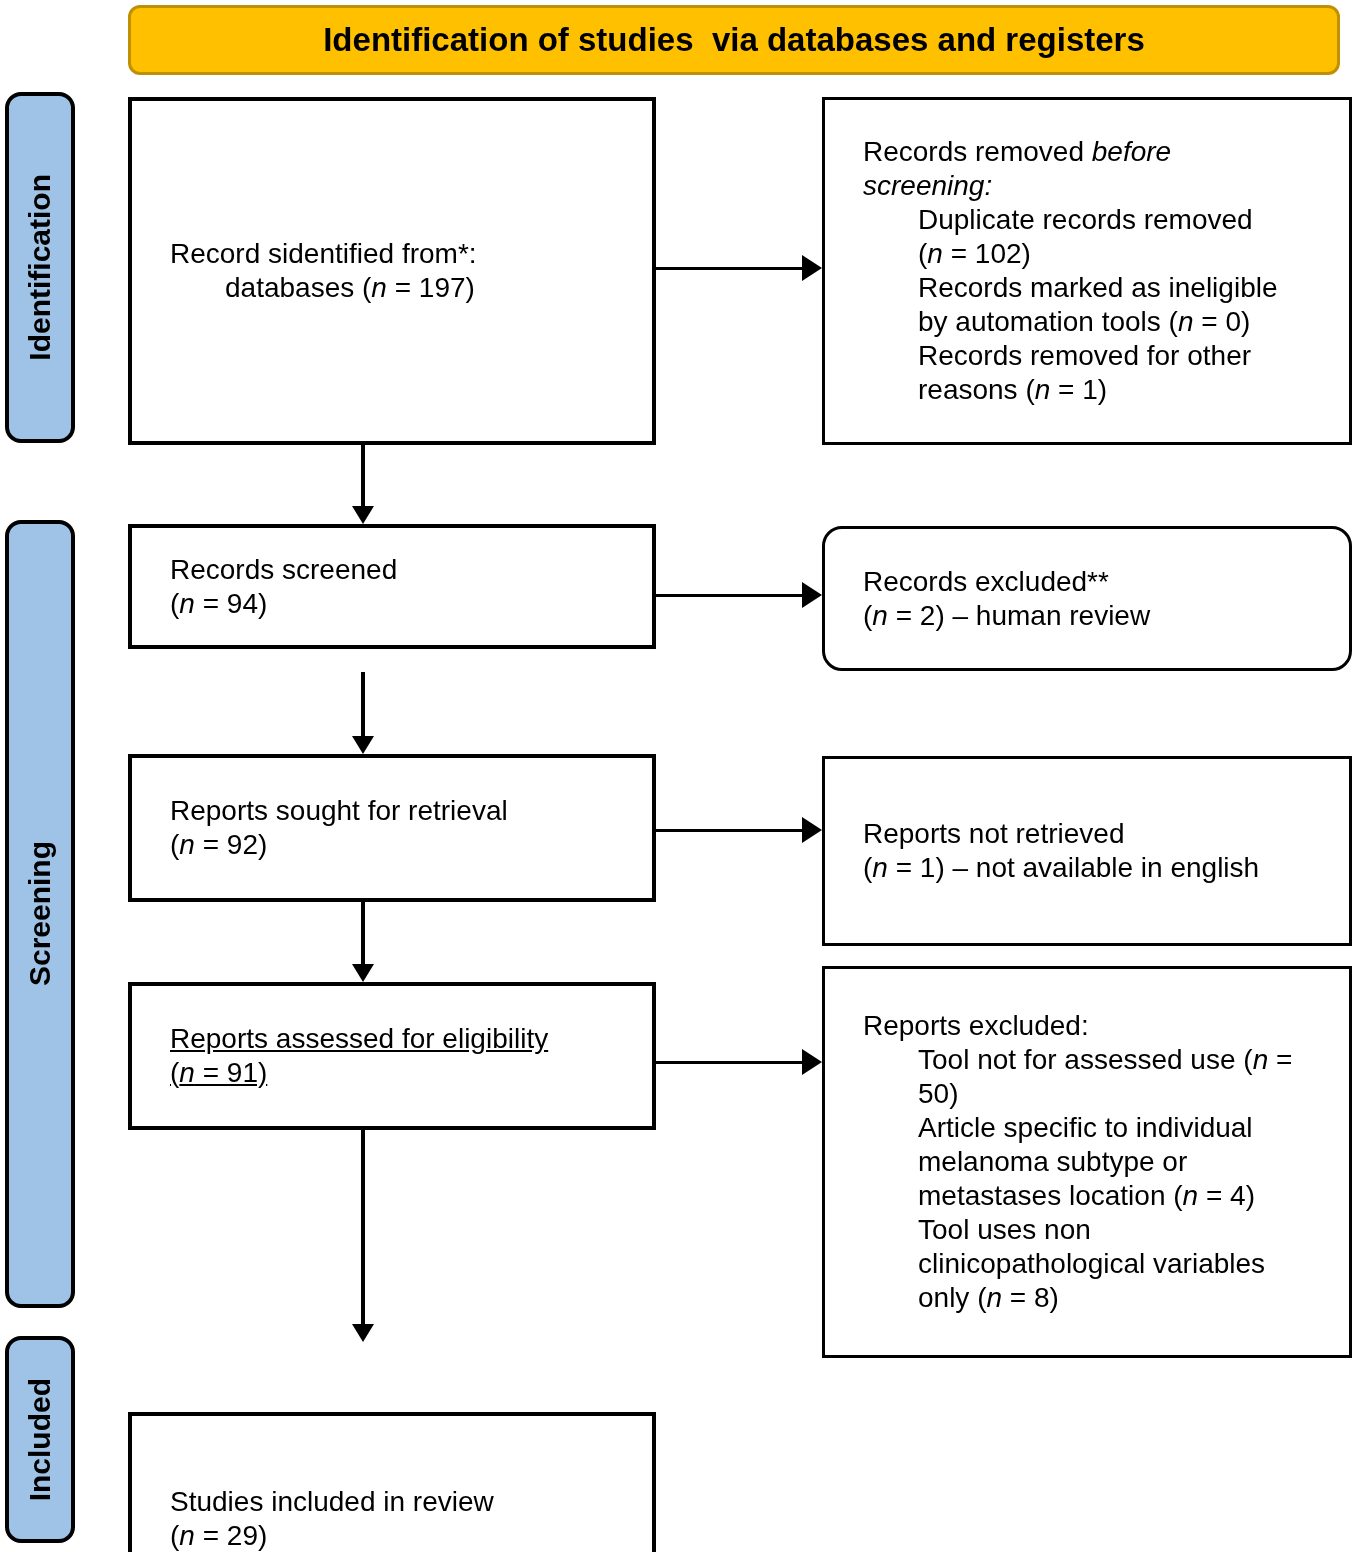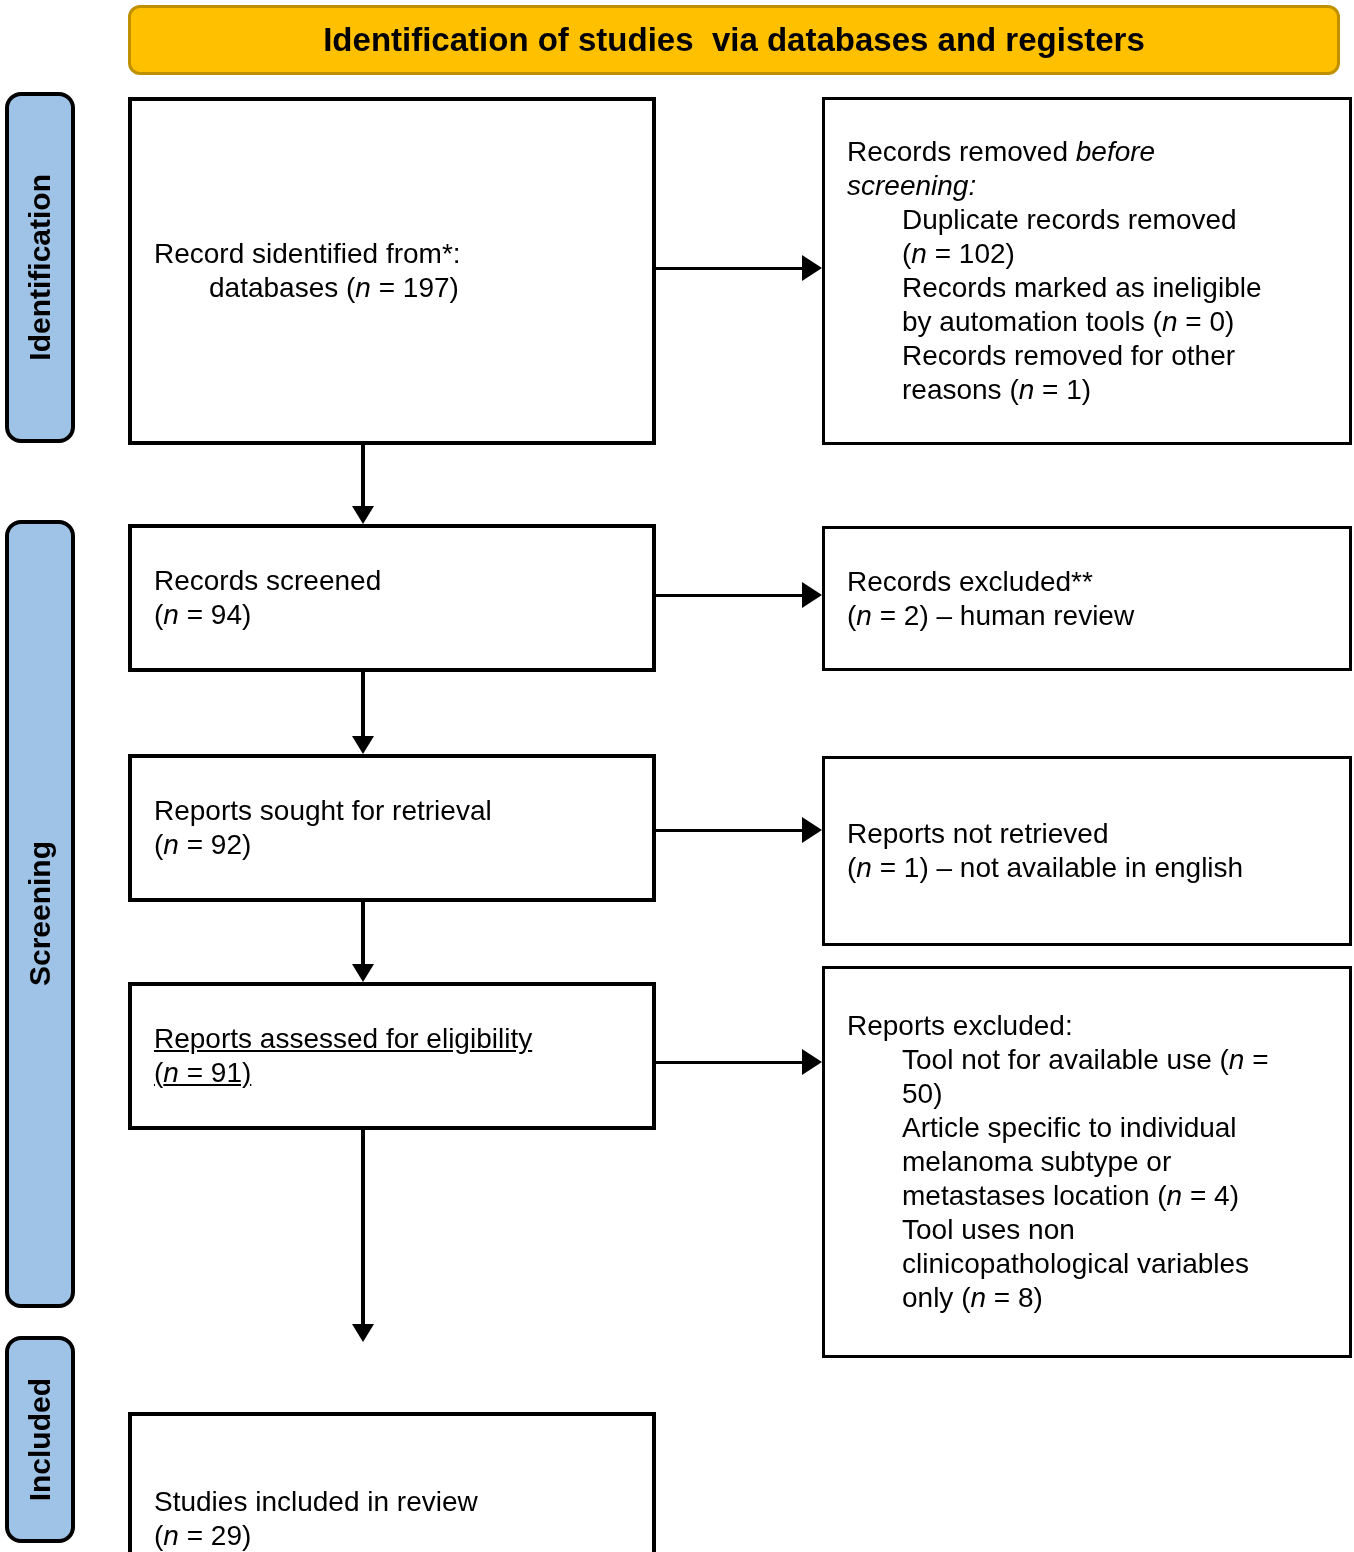--- a/index.html
+++ b/index.html
@@ -43,21 +43,21 @@
   }
   .box{
     position:absolute;background:#fff;
     border:4px solid var(--box-border);
     box-sizing:border-box;
     display:flex;flex-direction:column;justify-content:center;
   }
   .box.left{left:128px;width:528px;}
   .box.right{left:822px;width:530px;border-width:3px;}
   .box .content{
-    padding-left:22px;padding-right:12px;
+    padding-left:38px;padding-right:12px;
     font-size:28px;line-height:34px;
   }
   .content .line{white-space:nowrap;}
   .content .line.ind{padding-left:55px;}
   .content .it{font-style:italic;}
   
   .varrow{position:absolute;width:22px;margin-left:-11px;left:363px;}
   .varrow .shaft{
     position:absolute;left:50%;top:0;bottom:17px;width:4px;margin-left:-2px;
     background:var(--box-border);
@@ -108,27 +108,27 @@
       <div class="line"><span class="it">screening:</span></div>
       <div class="line ind"><span>Duplicate records removed</span></div>
       <div class="line ind"><span>(</span><span class="it">n</span><span> = 102)</span></div>
       <div class="line ind"><span>Records marked as ineligible</span></div>
       <div class="line ind"><span>by automation tools (</span><span class="it">n</span><span> = 0)</span></div>
       <div class="line ind"><span>Records removed for other</span></div>
       <div class="line ind"><span>reasons (</span><span class="it">n</span><span> = 1)</span></div>
     </div>
 </div>
 
-<div class="box left" style="top:524px;height:148px;">
+<div class="box left" style="top:524px;height:125px;">
   <div class="content">
       <div class="line"><span>Records screened</span></div>
       <div class="line"><span>(</span><span class="it">n</span><span> = 94)</span></div>
     </div>
 </div>
-<div class="box right" style="top:526px;height:145px;">
+<div class="box right" style="top:526px;height:145px;border-radius:20px;">
   <div class="content">
       <div class="line"><span>Records excluded**</span></div>
       <div class="line"><span>(</span><span class="it">n</span><span> = 2) – human review</span></div>
     </div>
 </div>
 
 <div class="box left" style="top:754px;height:148px;">
   <div class="content">
       <div class="line"><span>Reports sought for retrieval</span></div>
       <div class="line"><span>(</span><span class="it">n</span><span> = 92)</span></div>
@@ -143,21 +143,21 @@
 
 <div class="box left" style="top:982px;height:148px;text-decoration:underline;">
   <div class="content">
       <div class="line"><span>Reports assessed for eligibility</span></div>
       <div class="line"><span>(</span><span class="it">n</span><span> = 91)</span></div>
     </div>
 </div>
 <div class="box right" style="top:966px;height:392px;">
   <div class="content">
       <div class="line"><span>Reports excluded:</span></div>
-      <div class="line ind"><span>Tool not for available use (</span><span class="it">n</span><span> =</span></div>
+      <div class="line ind"><span>Tool not for assessed use (</span><span class="it">n</span><span> =</span></div>
       <div class="line ind"><span>50)</span></div>
       <div class="line ind"><span>Article specific to individual</span></div>
       <div class="line ind"><span>melanoma subtype or</span></div>
       <div class="line ind"><span>metastases location (</span><span class="it">n</span><span> = 4)</span></div>
       <div class="line ind"><span>Tool uses non</span></div>
       <div class="line ind"><span>clinicopathological variables</span></div>
       <div class="line ind"><span>only (</span><span class="it">n</span><span> = 8)</span></div>
     </div>
 </div>
 

